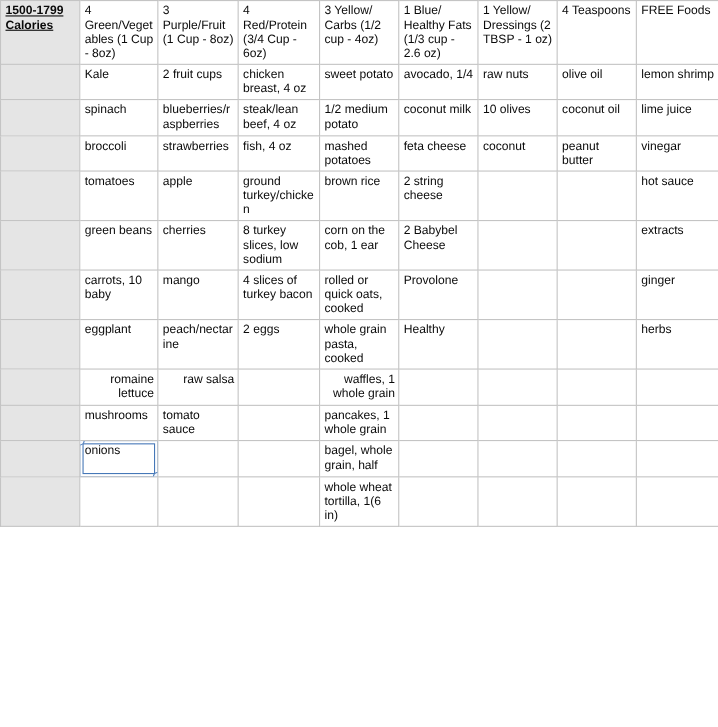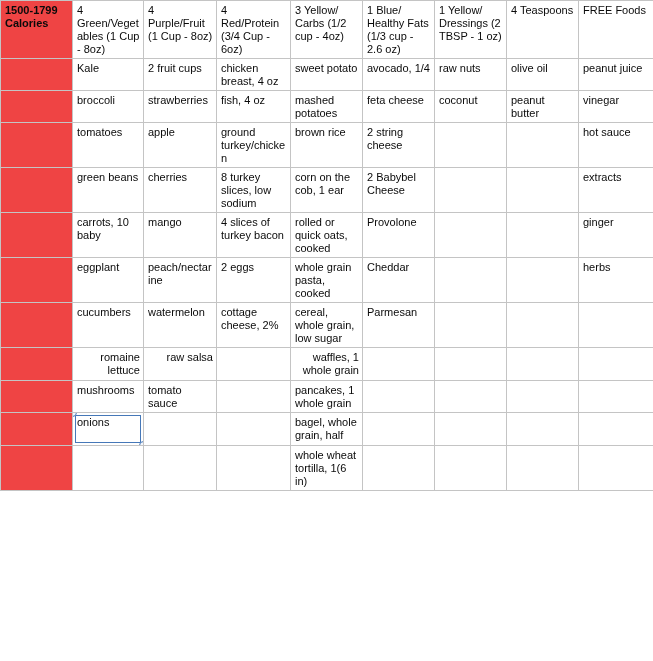--- a/index.html
+++ b/index.html
@@ -20,22 +20,23 @@
     vertical-align:top;
     padding:3px 3px 2px 4px;
     font-size:11px;
     line-height:13px;
     color:#0a0a0a;
     overflow:hidden;
     word-wrap:break-word;
     overflow-wrap:break-word;
   }
   td.rowhead{
-    background:#ef4444;
+    background:#e5e5e5;
     border-right:2px solid #3a3a3a;
+    text-decoration:underline;
   }
   td.hdr-first{font-weight:bold;}
   
   td.sel{position:relative;}
   td.sel::before{
     content:"";position:absolute;left:-1px;top:-1px;right:-1px;bottom:-1px;
     border:1px solid #4678b8;pointer-events:none;
   }
   td.sel::after{
     content:"";position:absolute;left:2px;top:2px;right:2px;bottom:2px;
@@ -61,38 +62,49 @@
         <col style="width:72px">
         <col style="width:72px">
       <col style="width:72px">
         <col style="width:72px">
         <col style="width:75px">
     </colgroup>
     <tbody>
         <tr style="height: 56px;">
           <td class="rowhead hdr-first">1500-1799 Calories</td>
           <td>4 Green/Vegetables (1 Cup - 8oz)</td>
-          <td>4 Purple/Fruit (1 Cup - 8oz)</td>
+          <td>3 Purple/Fruit (1 Cup - 8oz)</td>
           <td>4 Red/Protein (3/4 Cup - 6oz)</td>
           <td>3 Yellow/ Carbs  (1/2 cup - 4oz)</td>
           <td>1 Blue/ Healthy Fats (1/3 cup - 2.6 oz)</td>
           <td>1 Yellow/ Dressings (2 TBSP - 1 oz)</td>
           <td>4 Teaspoons</td>
           <td>FREE Foods</td>
         </tr>
         <tr style="height: 32px;">
           <td class="rowhead"></td>
           <td>Kale</td>
           <td>2 fruit cups</td>
           <td>chicken breast, 4 oz</td>
           <td>sweet potato</td>
           <td>avocado, 1/4</td>
           <td>raw nuts</td>
           <td>olive oil</td>
-          <td>peanut juice</td>
+          <td>lemon shrimp</td>
+        </tr>
+        <tr style="height: 33px;">
+          <td class="rowhead"></td>
+          <td>spinach</td>
+          <td>blueberries/raspberries</td>
+          <td>steak/lean beef, 4 oz</td>
+          <td>1/2 medium potato</td>
+          <td>coconut milk</td>
+          <td>10 olives</td>
+          <td>coconut oil</td>
+          <td>lime juice</td>
         </tr>
         <tr style="height: 32px;">
           <td class="rowhead"></td>
           <td>broccoli</td>
           <td>strawberries</td>
           <td>fish, 4 oz</td>
           <td>mashed potatoes</td>
           <td>feta cheese</td>
           <td>coconut</td>
           <td>peanut butter</td>
@@ -130,35 +142,24 @@
           <td></td>
           <td></td>
           <td>ginger</td>
         </tr>
         <tr style="height: 33px;">
           <td class="rowhead"></td>
           <td>eggplant</td>
           <td>peach/nectarine</td>
           <td>2 eggs</td>
           <td>whole grain pasta, cooked</td>
-          <td>Cheddar</td>
+          <td>Healthy</td>
           <td></td>
           <td></td>
           <td>herbs</td>
-        </tr>
-        <tr style="height: 45px;">
-          <td class="rowhead"></td>
-          <td>cucumbers</td>
-          <td>watermelon</td>
-          <td>cottage cheese, 2%</td>
-          <td>cereal, whole grain, low sugar</td>
-          <td>Parmesan</td>
-          <td></td>
-          <td></td>
-          <td></td>
         </tr>
         <tr style="height: 33px; text-align: right;">
           <td class="rowhead"></td>
           <td>romaine lettuce</td>
           <td>raw salsa</td>
           <td></td>
           <td>waffles, 1 whole grain</td>
           <td></td>
           <td></td>
           <td></td>

